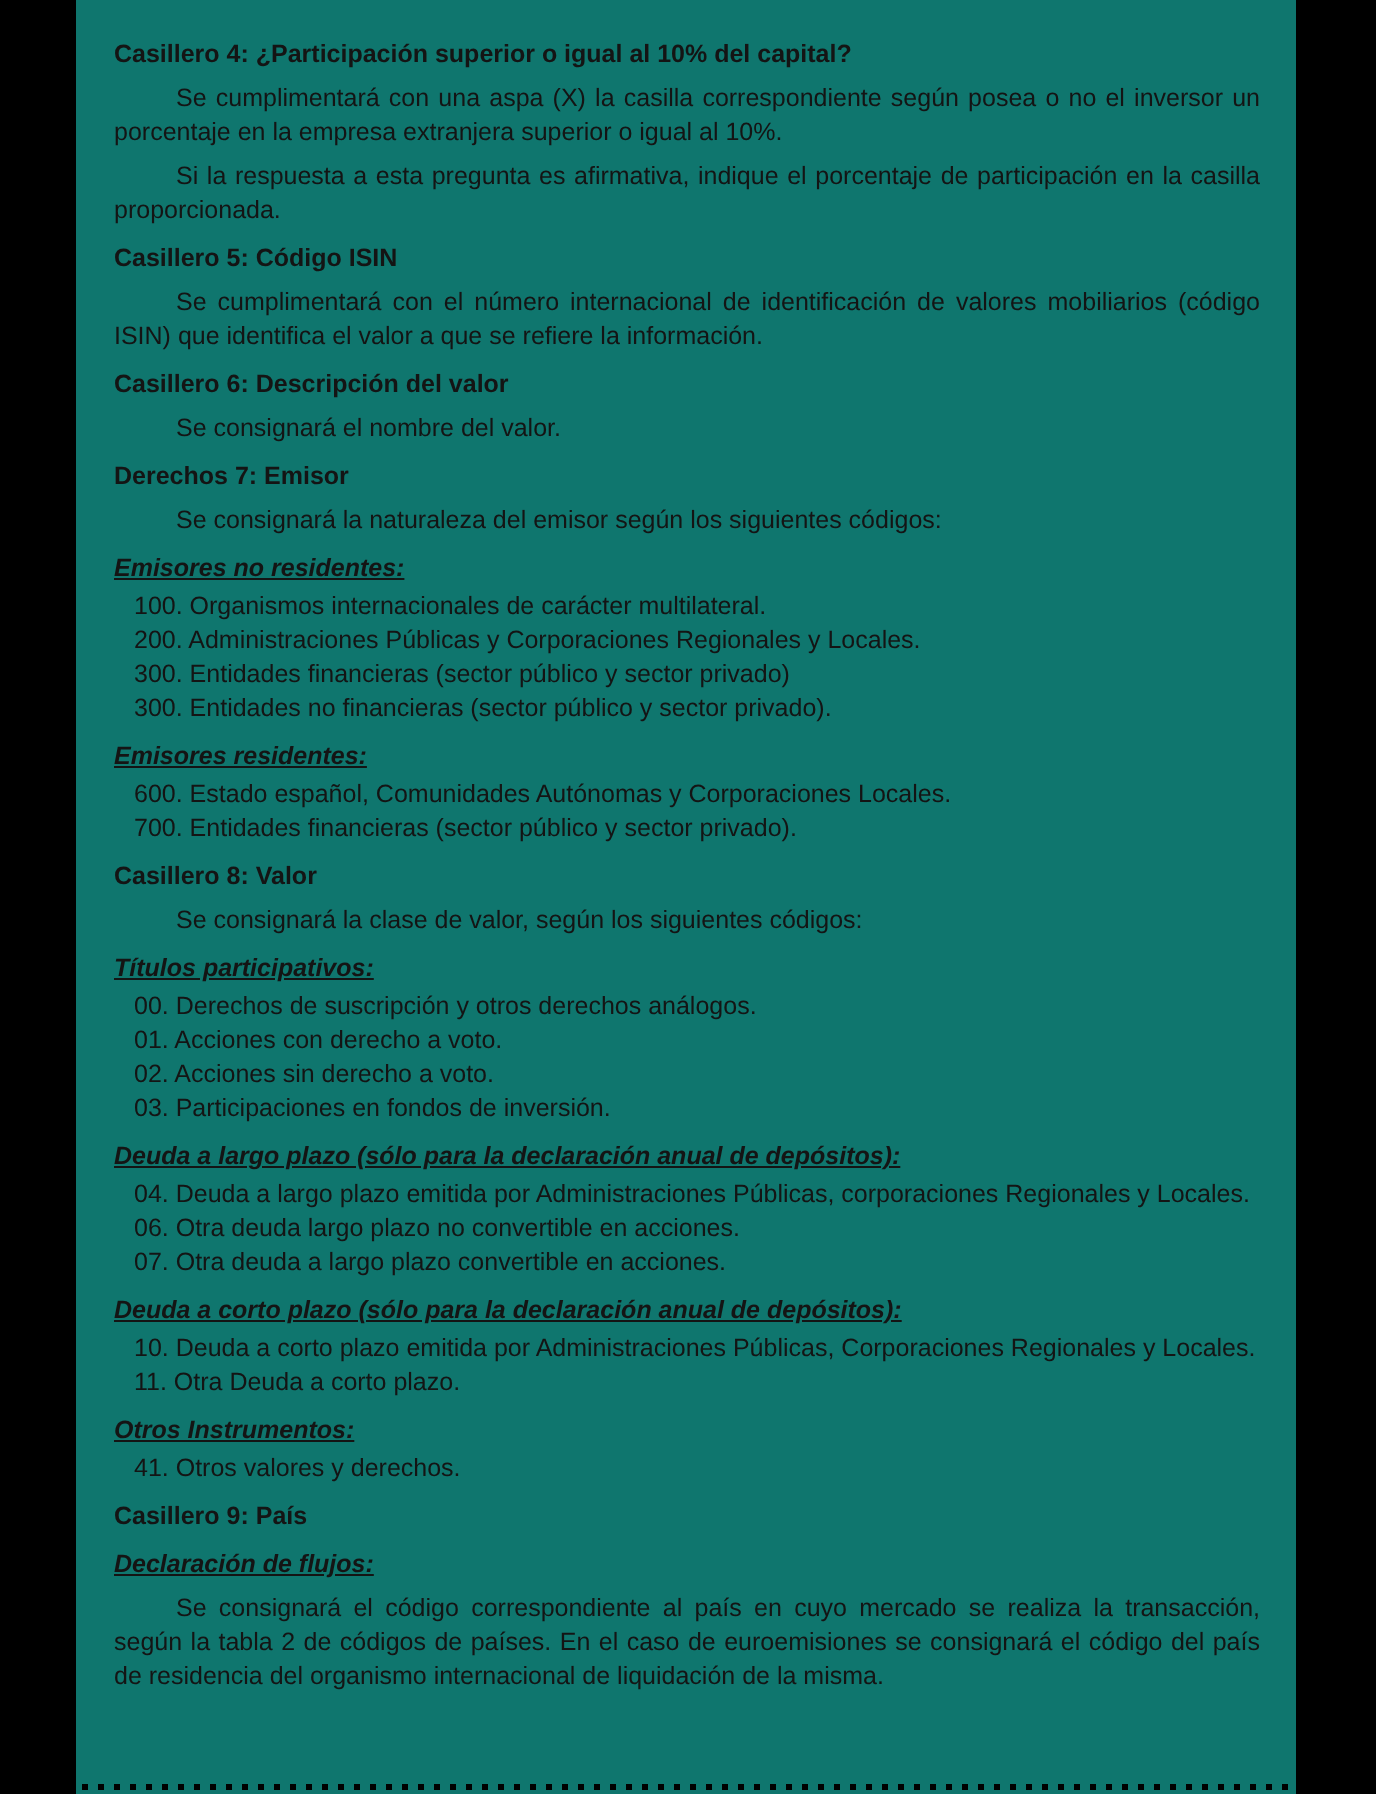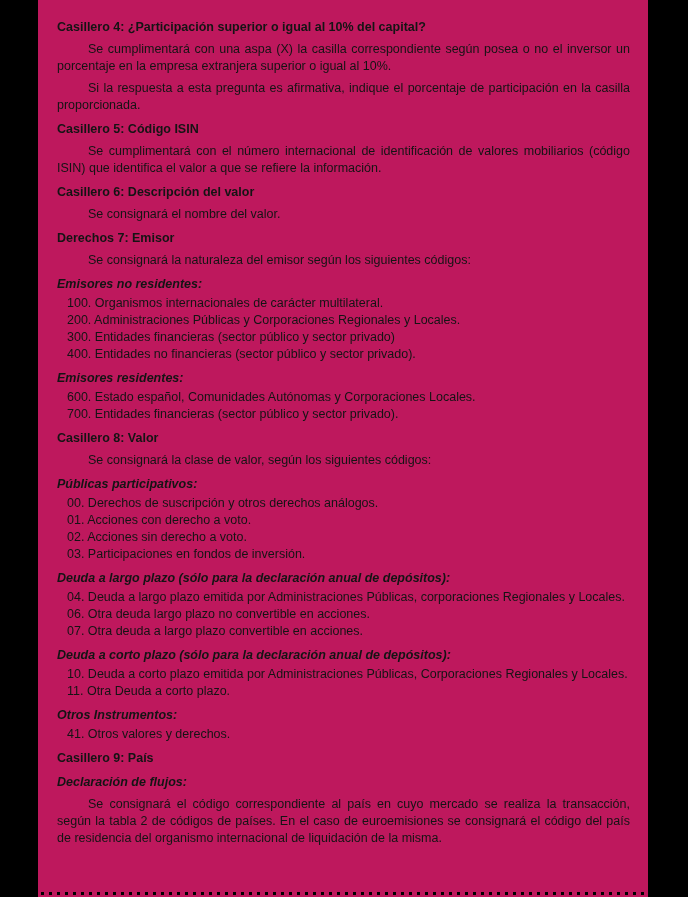--- a/index.html
+++ b/index.html
@@ -10,36 +10,37 @@
     position: relative;
     font-family: "Liberation Sans", sans-serif;
     overflow: hidden;
   }
   .page {
     position: absolute;
     left: 38px;
     top: 0;
     width: 610px;
     height: 897px;
-    background: #be185d;
+    background: #0f766e;
   }
   .content {
     padding: 12px 18px 0 19px;
     font-size: 12.5px;
     line-height: 17px;
     color: #141414;
   }
   .hd {
     font-weight: bold;
     margin: 7px 0 0 0;
   }
   .sub {
     font-weight: bold;
     font-style: italic;
     margin: 7px 0 0 0;
+    text-decoration: underline;
   }
   .para {
     margin: 5px 0 0 0;
     text-indent: 31px;
     text-align: justify;
   }
   .codes {
     list-style: none;
     margin: 2px 0 0 0;
     padding: 0 0 0 10px;
@@ -73,33 +74,33 @@
     <p class="para">Se consignará el nombre del valor.</p>
 
     <div class="hd">Derechos 7: Emisor</div>
     <p class="para">Se consignará la naturaleza del emisor según los siguientes códigos:</p>
 
     <div class="sub">Emisores no residentes:</div>
     <ul class="codes">
       <li>100. Organismos internacionales de carácter multilateral.</li>
       <li>200. Administraciones Públicas y Corporaciones Regionales y Locales.</li>
       <li>300. Entidades financieras (sector público y sector privado)</li>
-      <li>400. Entidades no financieras (sector público y sector privado).</li>
+      <li>300. Entidades no financieras (sector público y sector privado).</li>
     </ul>
 
     <div class="sub">Emisores residentes:</div>
     <ul class="codes">
       <li>600. Estado español, Comunidades Autónomas y Corporaciones Locales.</li>
       <li>700. Entidades financieras (sector público y sector privado).</li>
     </ul>
 
     <div class="hd">Casillero 8: Valor</div>
     <p class="para">Se consignará la clase de valor, según los siguientes códigos:</p>
 
-    <div class="sub">Públicas participativos:</div>
+    <div class="sub">Títulos participativos:</div>
     <ul class="codes">
       <li>00. Derechos de suscripción y otros derechos análogos.</li>
       <li>01. Acciones con derecho a voto.</li>
       <li>02. Acciones sin derecho a voto.</li>
       <li>03. Participaciones en fondos de inversión.</li>
     </ul>
 
     <div class="sub">Deuda a largo plazo (sólo para la declaración anual de depósitos):</div>
     <ul class="codes">
       <li>04. Deuda a largo plazo emitida por Administraciones Públicas, corporaciones Regionales y Locales.</li>

